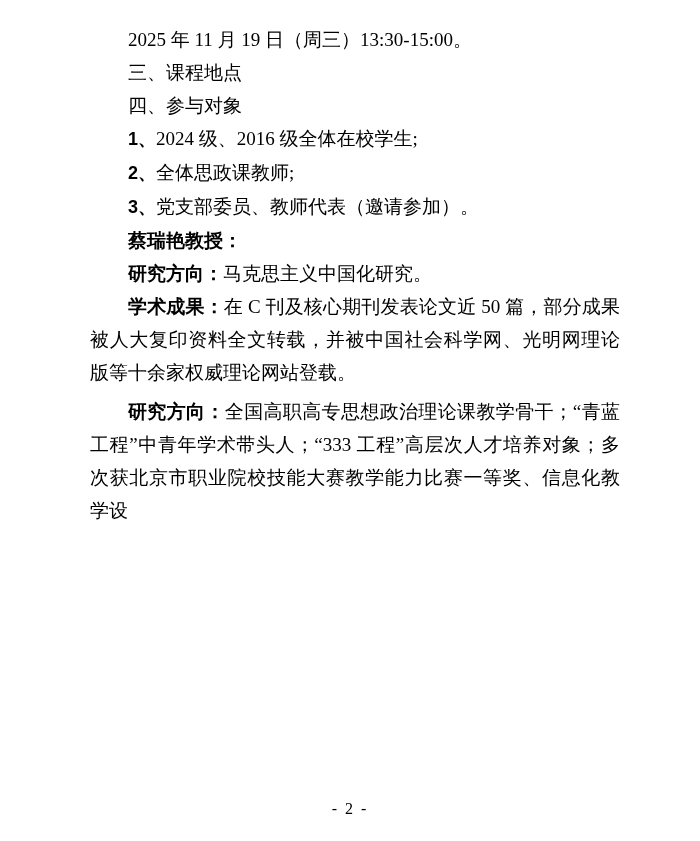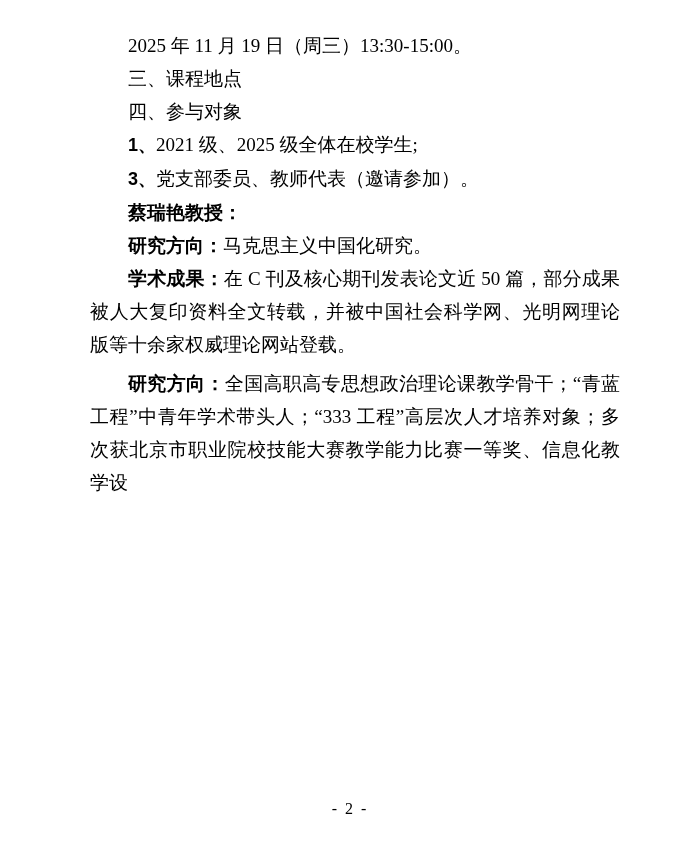--- a/index.html
+++ b/index.html
@@ -7,21 +7,21 @@
     padding: 0;
     background: #ffffff;
   }
   .page {
     position: relative;
     width: 700px;
     height: 841px;
     background: #ffffff;
     color: #000000;
     box-sizing: border-box;
-    padding: 29px 80px 0 90px;
+    padding: 23px 80px 0 90px;
     font-family: "Liberation Serif", "DejaVu Serif", serif;
     font-size: 19px;
     line-height: 33px;
     overflow: hidden;
   }
   .page p {
     margin: 0;
     text-align: justify;
   }
   .indent {
@@ -63,22 +63,23 @@
 
 <div class="page">
 
   <p class="indent">2025 年 11 月 19 日（周三）13:30-15:00。</p>
 
   <p class="heading indent">三、课程地点</p>
 
 
   <p class="heading indent">四、参与对象</p>
 
-  <p class="indent"><span class="num">1、</span><span>2021 级、2025 级全体在校学生;</span></p>
+  <p class="indent"><span class="num">1、</span><span>2024 级、2016 级全体在校学生;</span></p>
 
+  <p class="indent"><span class="num">2、</span><span>全体思政课教师;</span></p>
 
   <p class="indent"><span class="num">3、</span><span>党支部委员、教师代表（邀请参加）。</span></p>
 
 
   <p class="indent speaker-name">蔡瑞艳教授：</p>
 
 
   <p class="indent"><span class="lead">研究方向：</span><span>马克思主义中国化研究。</span></p>
 
   <p class="indent"><span class="lead">学术成果：</span><span>在 C 刊及核心期刊发表论文近 50 篇，部分成果被人大复印资料全文转载，并被中国社会科学网、光明网理论版等十余家权威理论网站登载。</span></p>

